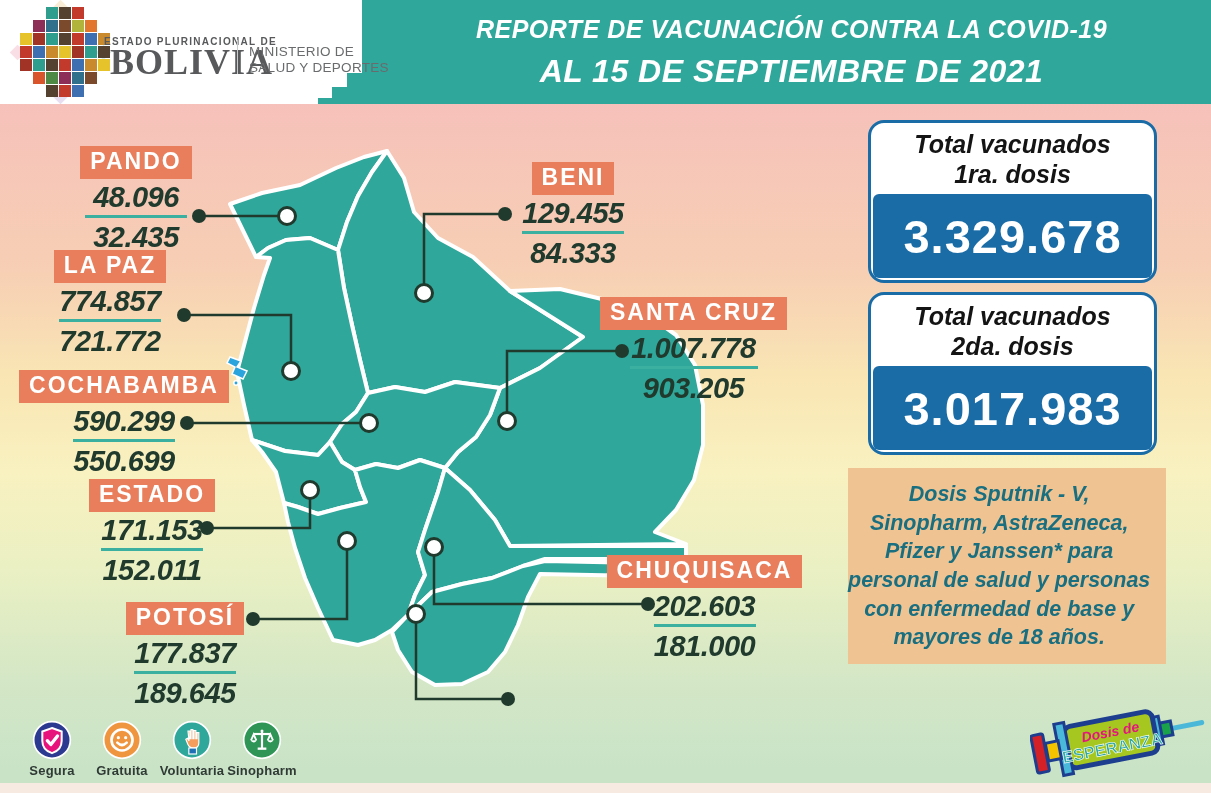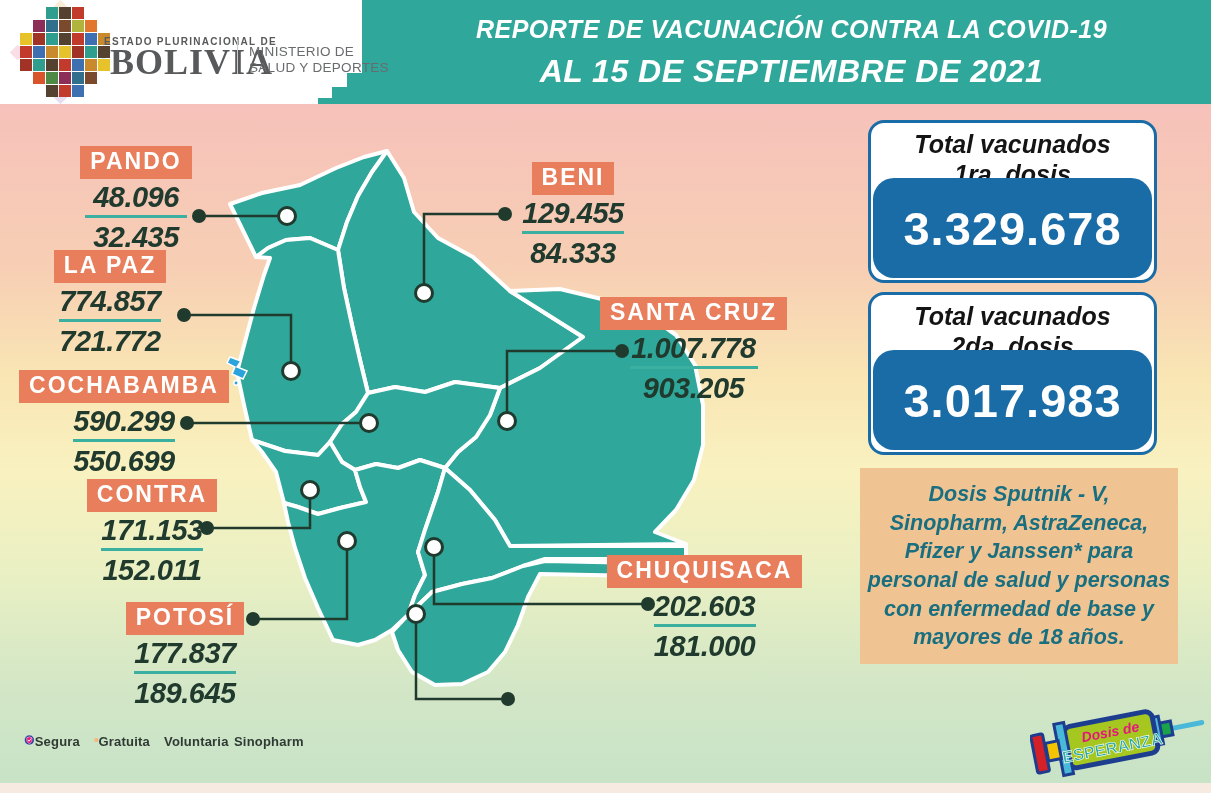--- a/index.html
+++ b/index.html
@@ -47,36 +47,36 @@
   .dept-num{font-size:29px;font-weight:bold;font-style:italic;color:var(--c-dark);
     letter-spacing:-.5px;line-height:30px;margin-top:3px;}
   .dept-div{height:3px;background:var(--c-underline);width:102px;margin:3px 0 1px;}
   .dept-div.wide{width:128px;}
 
   
   .total-box{position:absolute;left:868px;width:289px;height:163px;background:#fff;
     border:3px solid var(--c-blue);border-radius:16px;box-sizing:border-box;}
   .total-head{padding-top:7px;text-align:center;font-weight:bold;font-style:italic;
     font-size:25px;line-height:1.18;color:#141414;}
-  .total-value{position:absolute;left:2px;right:2px;bottom:2px;height:100px;
-    background:var(--c-blue);border-radius:21px;color:#fff;font-weight:bold;font-size:47px;
+  .total-value{position:absolute;left:2px;right:2px;bottom:2px;height:84px;
+    background:var(--c-blue);border-radius:6px;color:#fff;font-weight:bold;font-size:47px;
     display:flex;align-items:center;justify-content:center;letter-spacing:1px;}
 
   
   .info-box{position:absolute;left:848px;top:468px;width:318px;height:196px;
-    background:var(--c-tan);display:flex;align-items:center;justify-content:center;margin-left:12px;}
+    background:var(--c-tan);display:flex;align-items:center;justify-content:flex-start;}
   .info-text{font-size:21.5px;font-weight:bold;font-style:italic;color:var(--c-info);
     text-align:center;line-height:1.33;white-space:pre-line;}
   .footnote{position:absolute;left:672px;top:692px;width:378px;font-size:17px;
     font-style:italic;color:var(--c-footnote);line-height:1.35;}
   .footnote b{font-weight:bold;}
 
   
   .values{position:absolute;left:24px;top:720px;display:flex;gap:14px;}
-  .value-item{display:flex;align-items:center;width:56px;}
+  .value-item{display:flex;flex-direction:column;align-items:center;width:56px;}
   .value-item svg{width:40px;height:40px;}
   .value-label{margin-top:3px;font-size:13px;font-weight:bold;color:#303A35;letter-spacing:.2px;}
 
   
   .map-svg{position:absolute;left:0;top:0;width:1211px;height:793px;}
   .dept-shape{fill:var(--c-teal);stroke:#fff;stroke-width:4;stroke-linejoin:round;}
   .lake{fill:#2BA3DC;stroke:#fff;stroke-width:1.5;}
   .connector{stroke:#203A2E;stroke-width:2.5;fill:none;}
   .map-dot{fill:#203A2E;}
   .map-ring{fill:#fff;stroke:#203A2E;stroke-width:3;}
@@ -148,21 +148,21 @@
   </div>
 
   <div class="dept" style="left:18px;top:370px;width:212px">
     <div class="dept-label">COCHABAMBA</div>
     <div class="dept-num">590.299</div>
     <div class="dept-div"></div>
     <div class="dept-num">550.699</div>
   </div>
 
   <div class="dept" style="left:52px;top:479px;width:200px">
-    <div class="dept-label">CONTRA</div>
+    <div class="dept-label">ESTADO</div>
     <div class="dept-num">171.153</div>
     <div class="dept-div"></div>
     <div class="dept-num">152.011</div>
   </div>
 
   <div class="dept" style="left:85px;top:602px;width:200px">
     <div class="dept-label">POTOSÍ</div>
     <div class="dept-num">177.837</div>
     <div class="dept-div"></div>
     <div class="dept-num">189.645</div>

